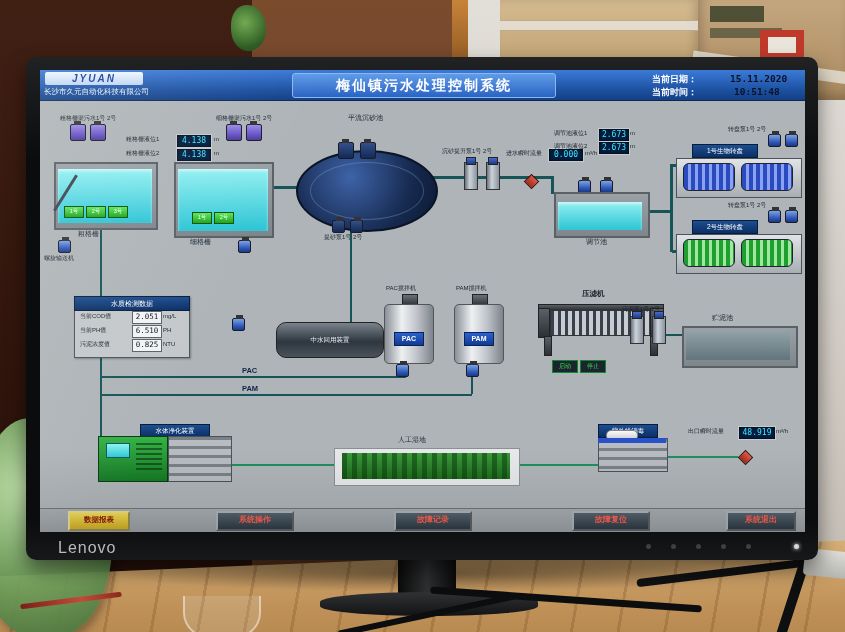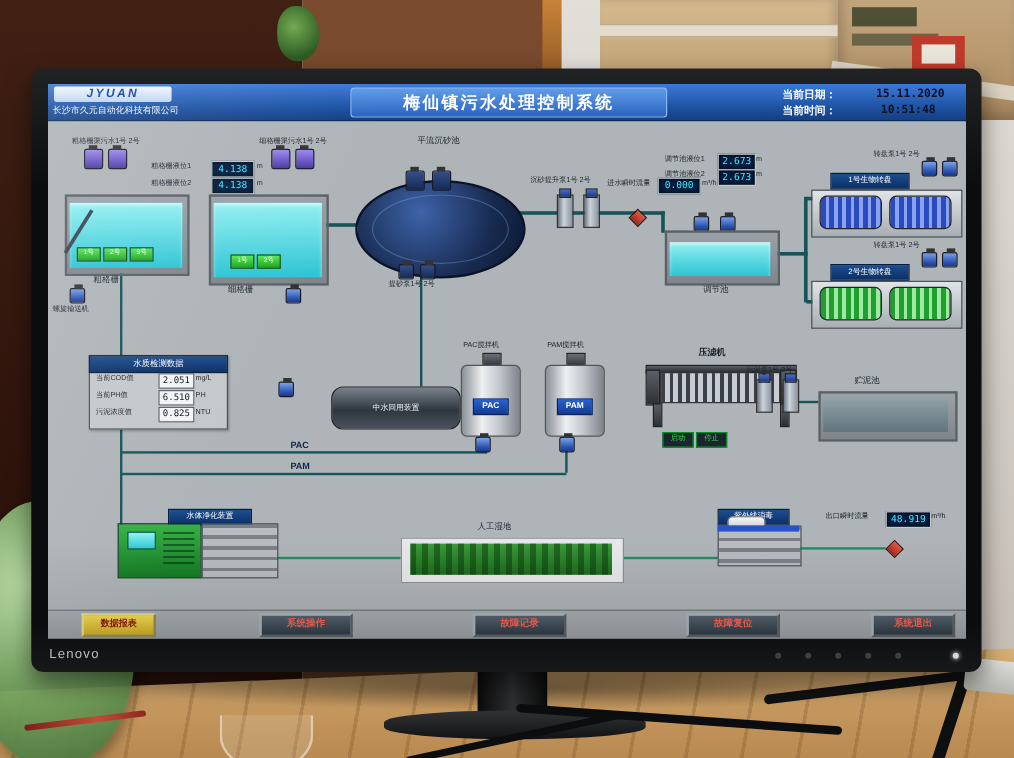--- a/index.html
+++ b/index.html
@@ -28,21 +28,21 @@
   .cable2{left:636px;top:566px;width:218px;height:8px;background:#101112;border-radius:4px;transform:rotate(-7deg);z-index:8;}
   .cable3{left:336px;top:612px;width:182px;height:6px;background:#0c0d0e;border-radius:3px;transform:rotate(-12deg);z-index:8;}
   .cable4{left:788px;top:556px;width:10px;height:84px;background:#0e0f10;border-radius:5px;transform:rotate(18deg);z-index:8;}
   .adapter{left:804px;top:550px;width:44px;height:27px;background:linear-gradient(#dddcd8,#b6b6b0);border-radius:4px;transform:rotate(6deg);z-index:8;}
   .bag{left:-20px;top:418px;width:132px;height:218px;border-radius:38% 48% 42% 40%;z-index:9;
        background:radial-gradient(circle at 35% 32%,rgba(196,232,176,.96),rgba(112,162,92,.92) 55%,rgba(66,106,56,.94));box-shadow:3px 5px 9px rgba(0,0,0,.3);}
   .pen{left:20px;top:598px;width:102px;height:5px;background:linear-gradient(90deg,#7a2018,#c34b38 60%,#8a2a1e);border-radius:3px;transform:rotate(-7deg);z-index:10;}
   .glass{left:183px;top:596px;width:74px;height:42px;border:2px solid rgba(255,255,255,.45);border-top:none;border-radius:0 0 40% 40%/0 0 62% 62%;background:rgba(240,248,250,.14);z-index:9;}
   
   .monitor{left:26px;top:57px;width:792px;height:503px;background:linear-gradient(#202224,#0b0c0d 20%,#0b0c0d 92%,#17181a);border-radius:10px;box-shadow:0 10px 20px rgba(0,0,0,.5);z-index:20;}
-  .lenovo{left:15px;top:482px;color:#b9bcbe;font-size:11px;letter-spacing:1px;text-align:right;}
+  .lenovo{left:32px;top:482px;color:#b9bcbe;font-size:16px;letter-spacing:1px;text-align:right;}
   .osd{left:620px;top:487px;display:flex;gap:20px;}
   .osd b{width:5px;height:5px;border-radius:50%;background:#3c4045;}
   .pwr{left:768px;top:487px;width:5px;height:5px;border-radius:50%;background:#d9d9d6;box-shadow:0 0 4px #fff;}
   .screen{left:14px;top:13px;width:765px;height:462px;background:#aeb4b7;overflow:hidden;}
   .glare{left:0;top:0;width:765px;height:462px;background:linear-gradient(115deg,rgba(255,255,255,.12),rgba(255,255,255,0) 30%),linear-gradient(0deg,rgba(0,0,0,.10),rgba(0,0,0,0) 18%);pointer-events:none;z-index:60;}
   
   .hdr{left:0;top:0;width:765px;height:30px;background:linear-gradient(180deg,#3c7ad8,#1b4f9e 70%,#143f84);border-bottom:1px solid #0a2a58;}
   .logo-chip{left:5px;top:2px;width:98px;height:13px;background:linear-gradient(#f0f6ff,#bcd4f0);color:#16409e;font-style:italic;font-weight:bold;font-size:10px;line-height:13px;text-align:center;letter-spacing:2px;border-radius:2px;}
   .company{left:4px;top:17px;color:#eef3fa;font-size:7.5px;white-space:nowrap;}
   .title-pill{left:252px;top:3px;width:262px;height:23px;background:linear-gradient(#5f9ce8,#2a63c2);border:1px solid #8cb8f2;border-radius:3px;color:#fff;font-weight:bold;font-size:14px;line-height:23px;text-align:center;letter-spacing:2px;}

